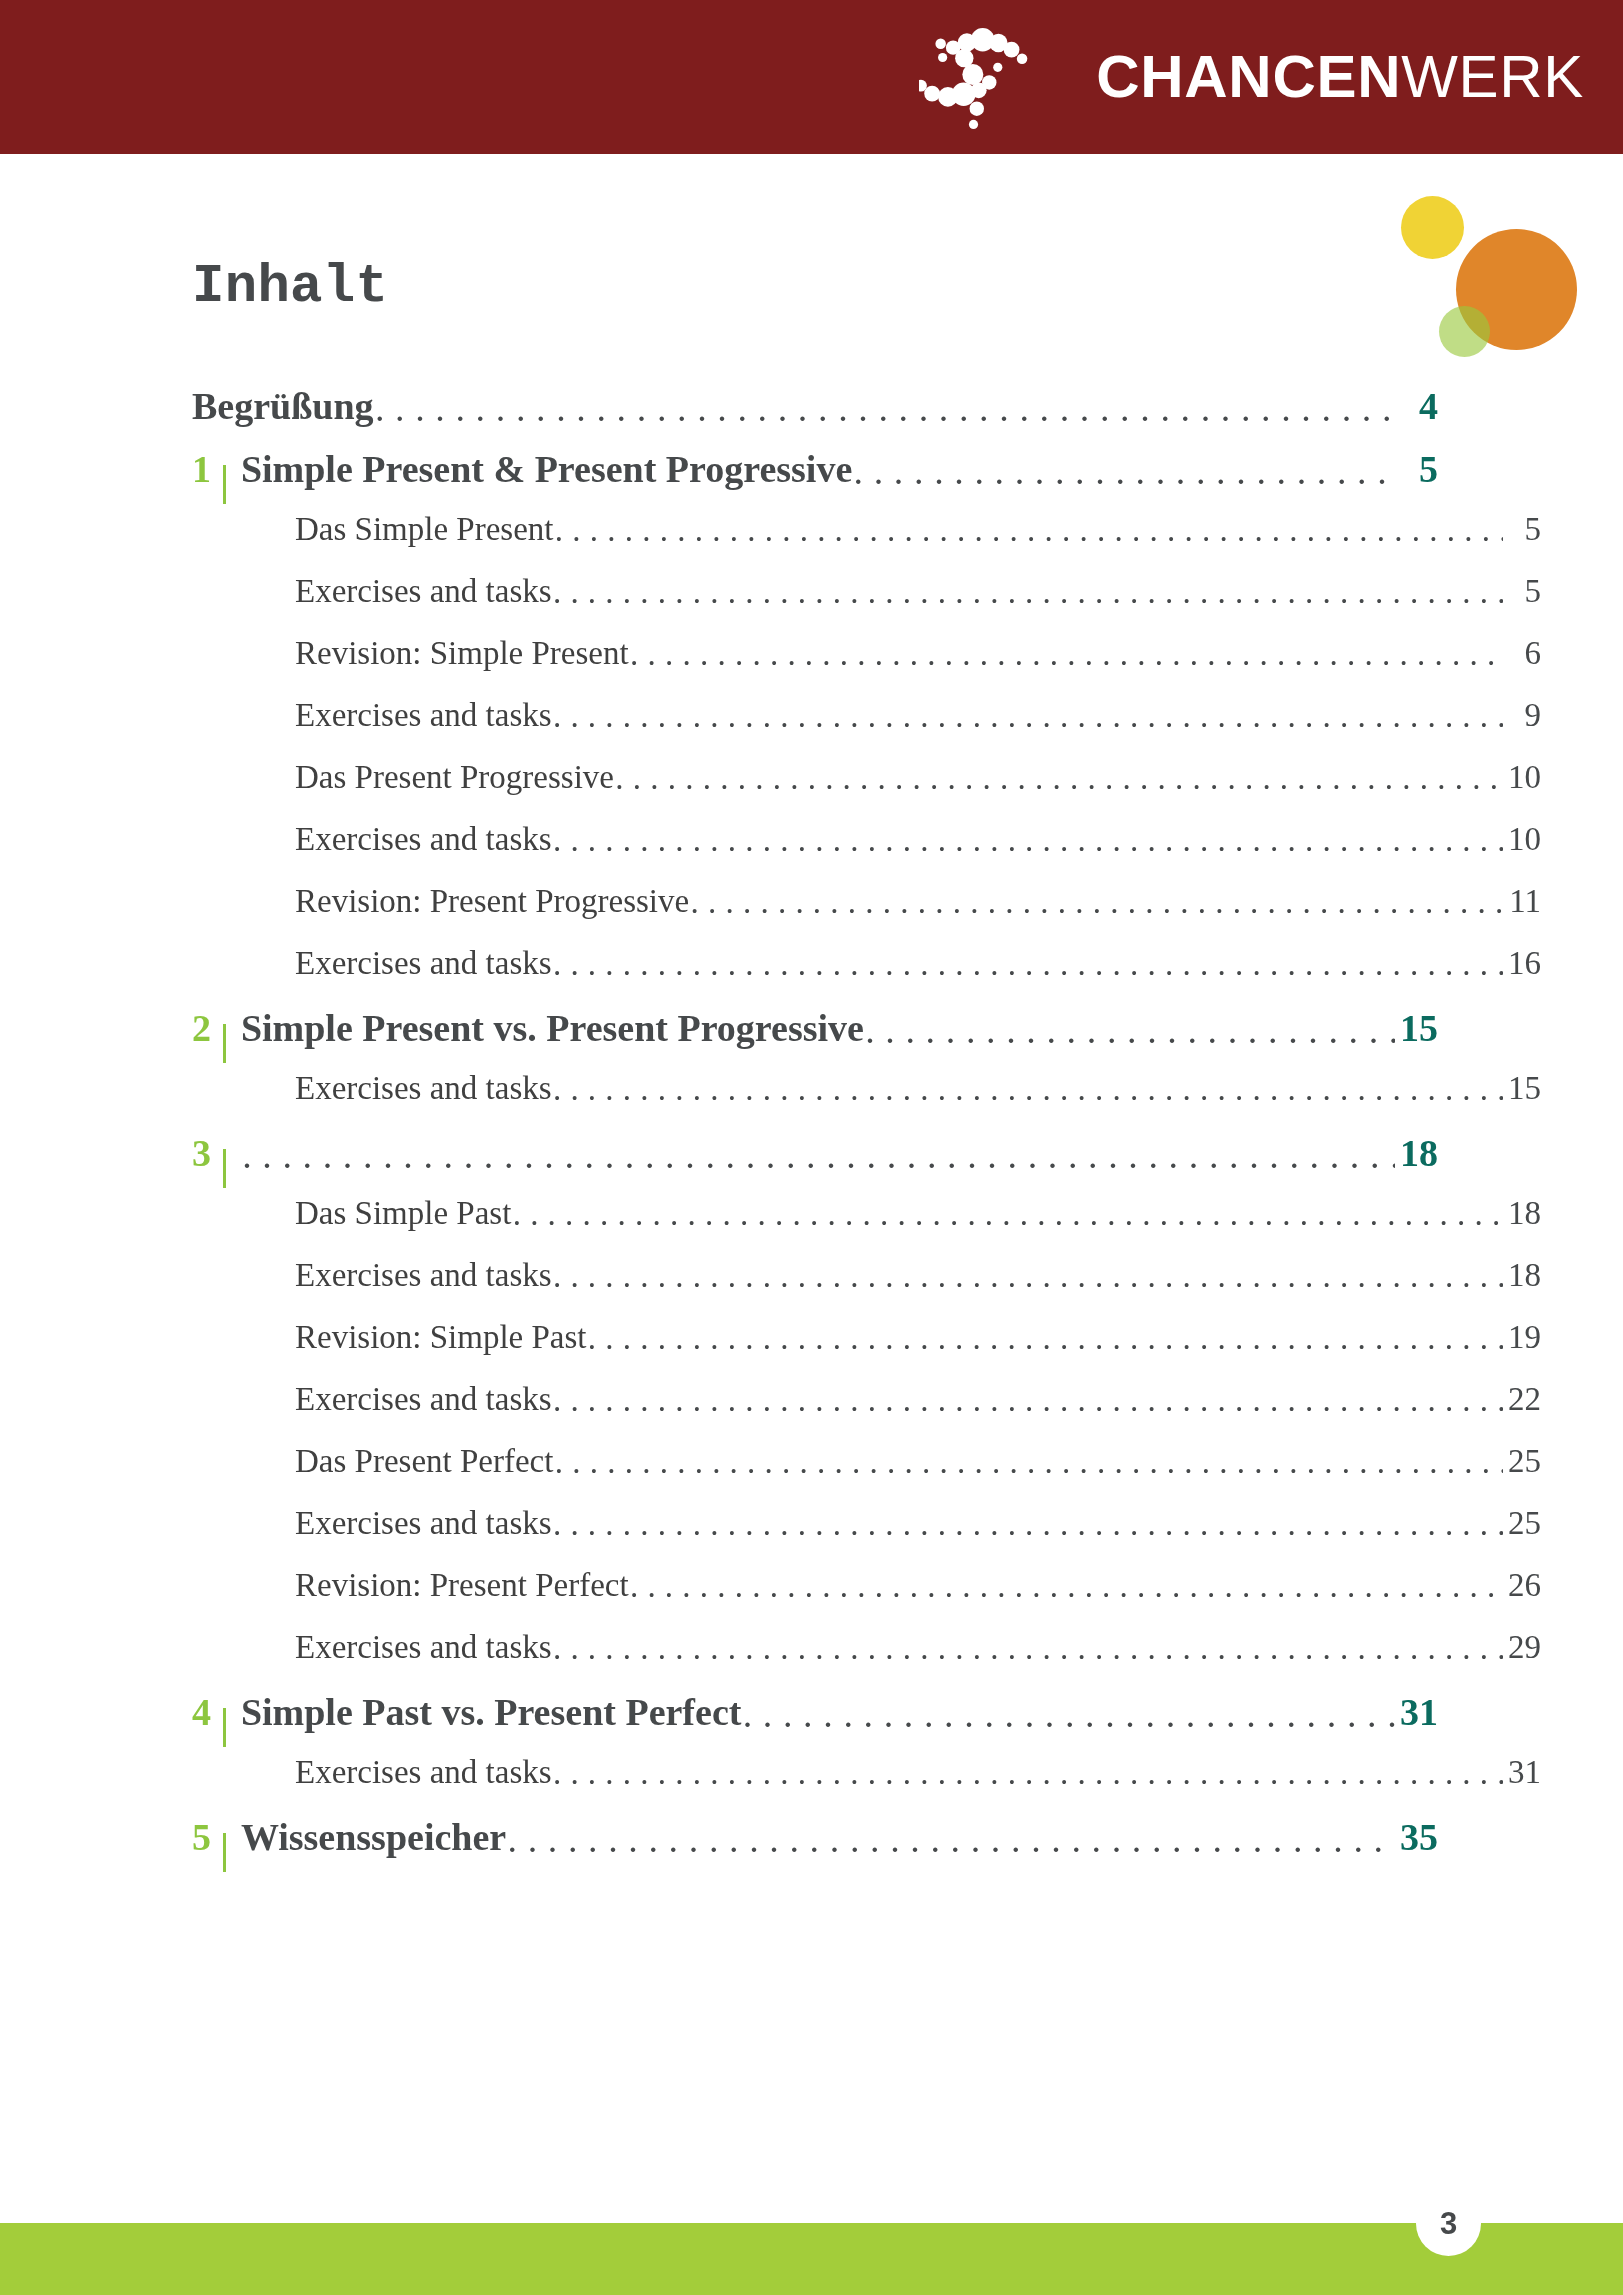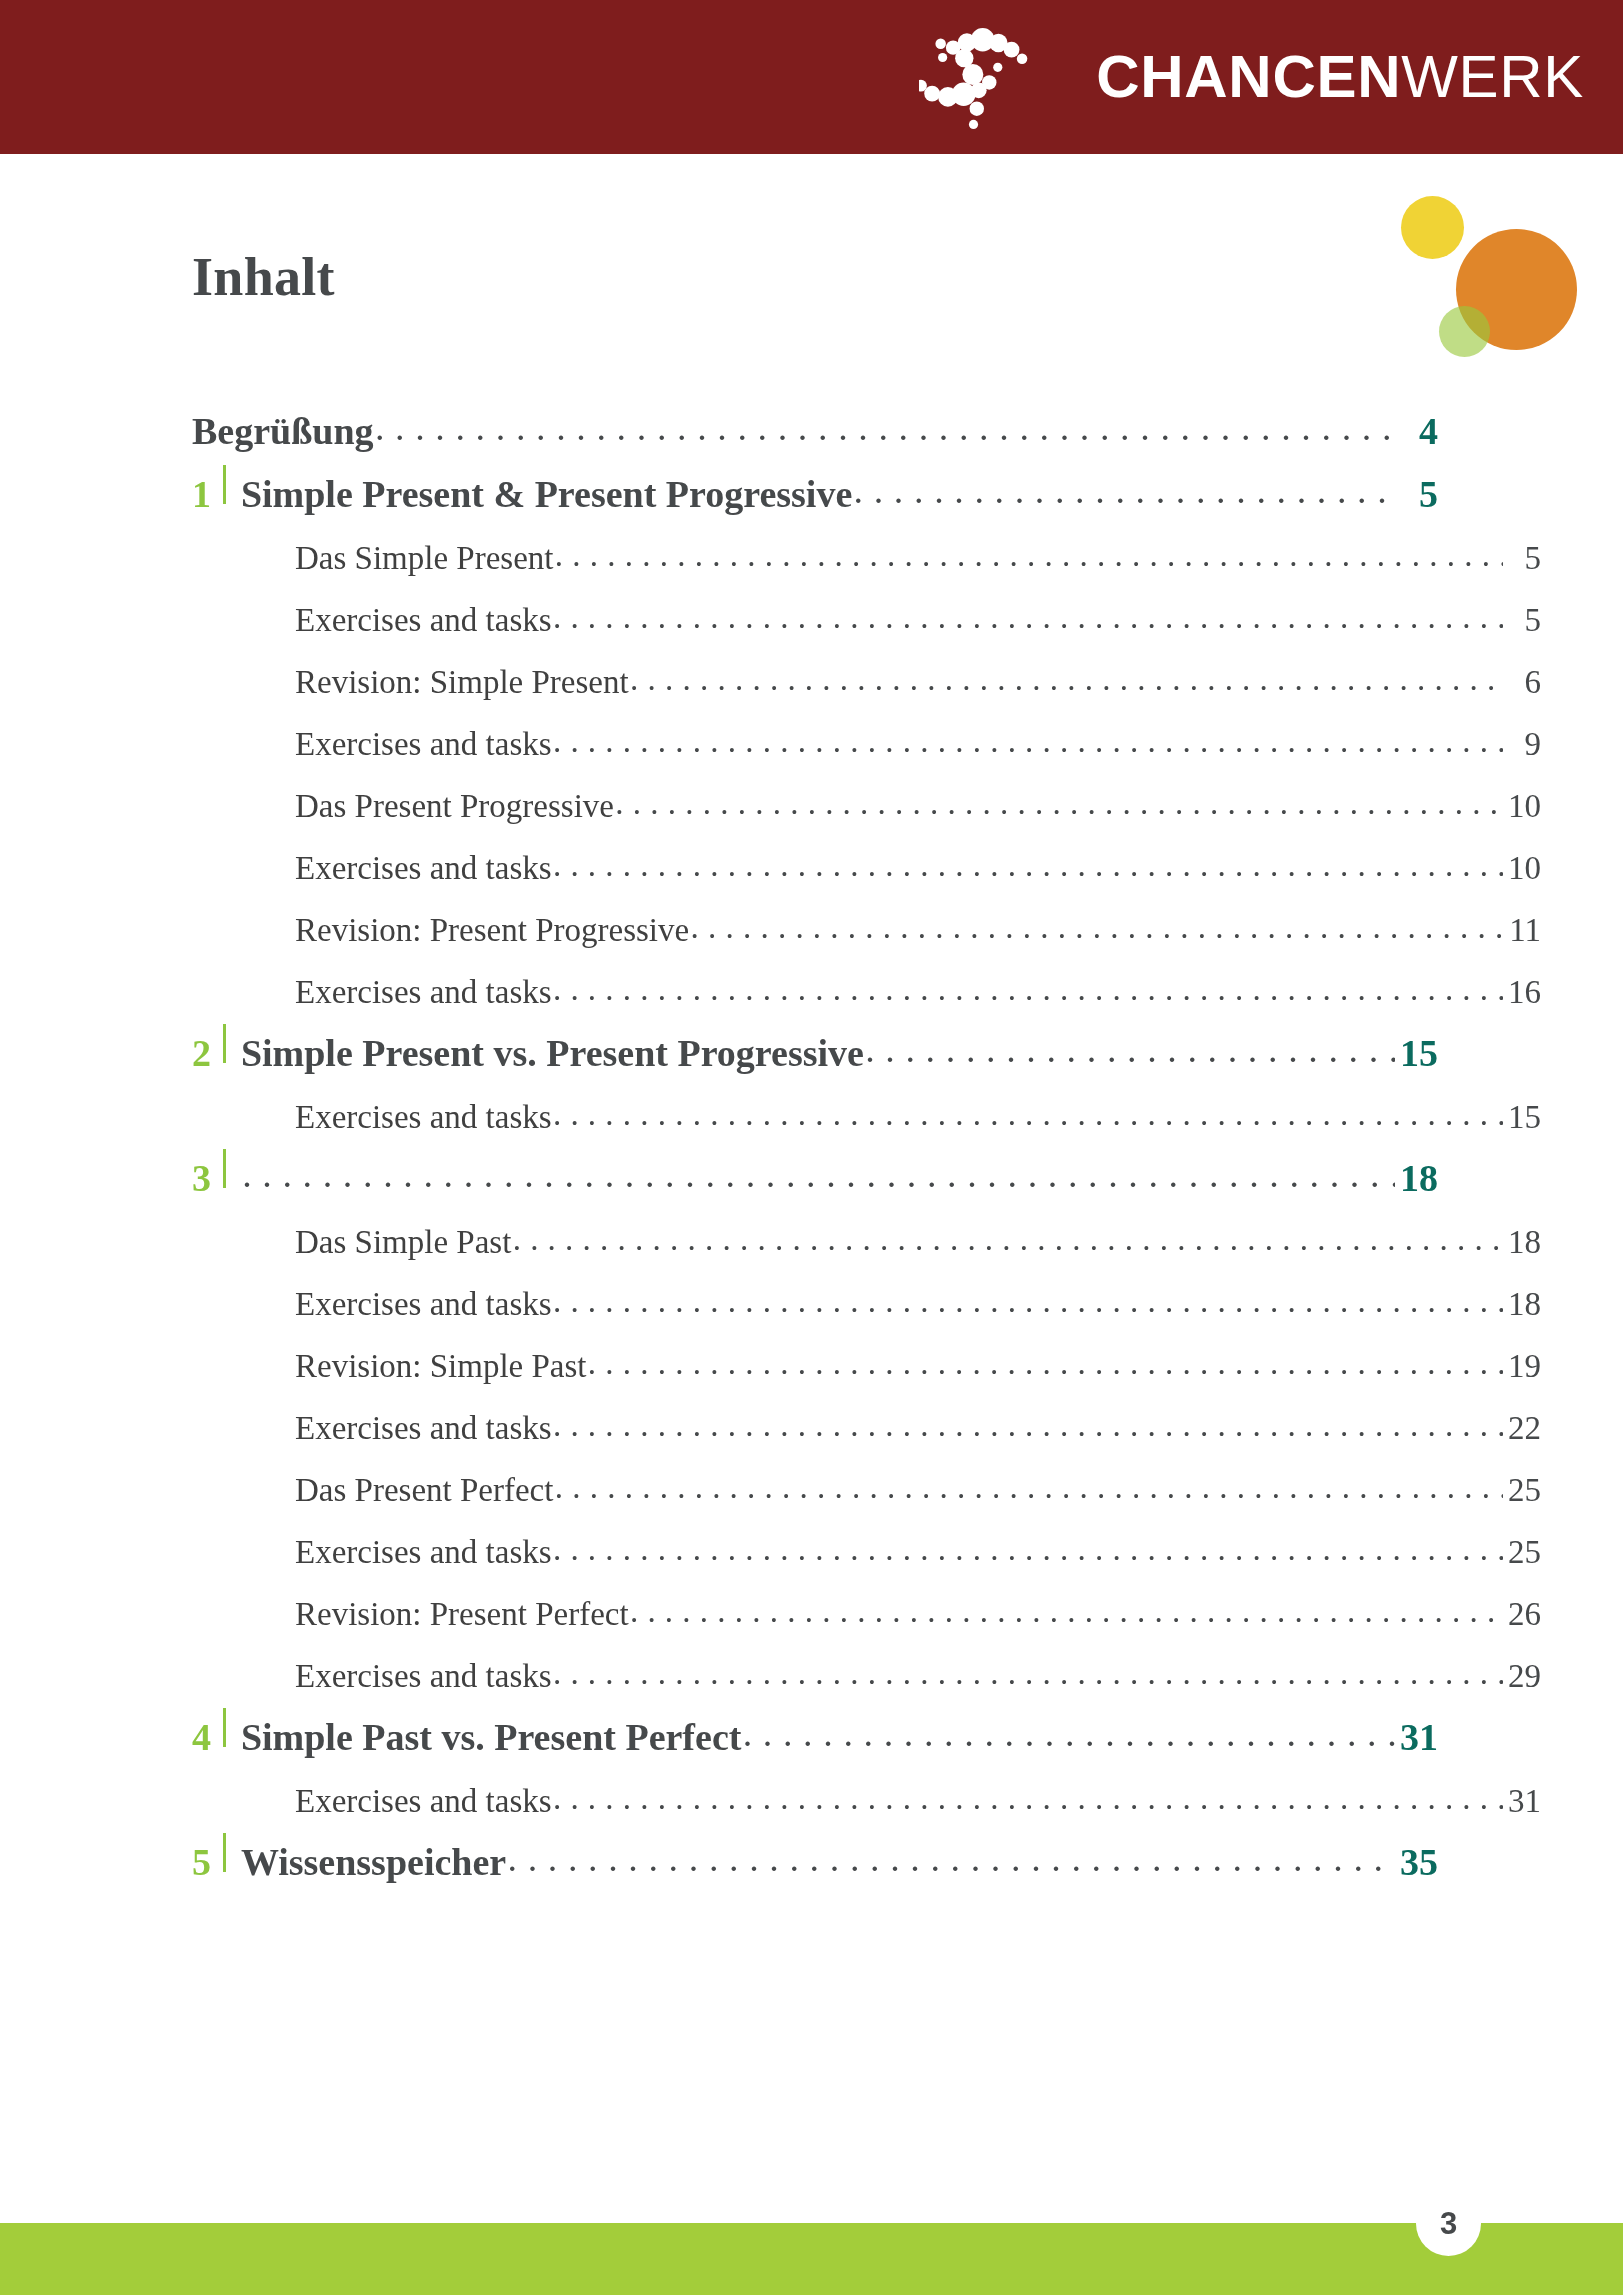--- a/index.html
+++ b/index.html
@@ -63,40 +63,40 @@
   }
   .deco-green {
     top: 306px; left: 1439px;
     width: 51px; height: 51px;
     background: rgba(154, 200, 60, 0.62);
   }
 
   
   .page-title {
     position: absolute;
-    top: 250px;
+    top: 260px;
     left: 192px;
-    font-family: Liberation Serif, serif;
+    font-family: Liberation Mono, monospace;
     font-weight: 700;
     font-size: 54px;
     line-height: 1;
     color: #46494b;
     letter-spacing: 0.3px;
   }
 
   
   .toc {
     position: absolute;
     top: 387px;
     left: 192px;
     width: 1246px;
   }
   .toc-row {
     display: flex;
-    align-items: flex-end;
+    align-items: flex-start;
     width: 100%;
   }
 
   
   .row-chapter { height: 63px; }
   .row-intro   { height: 63px; }
   .row-sub     { height: 62px; padding-left: 103px; }
 
   .num {
     flex: 0 0 auto;

